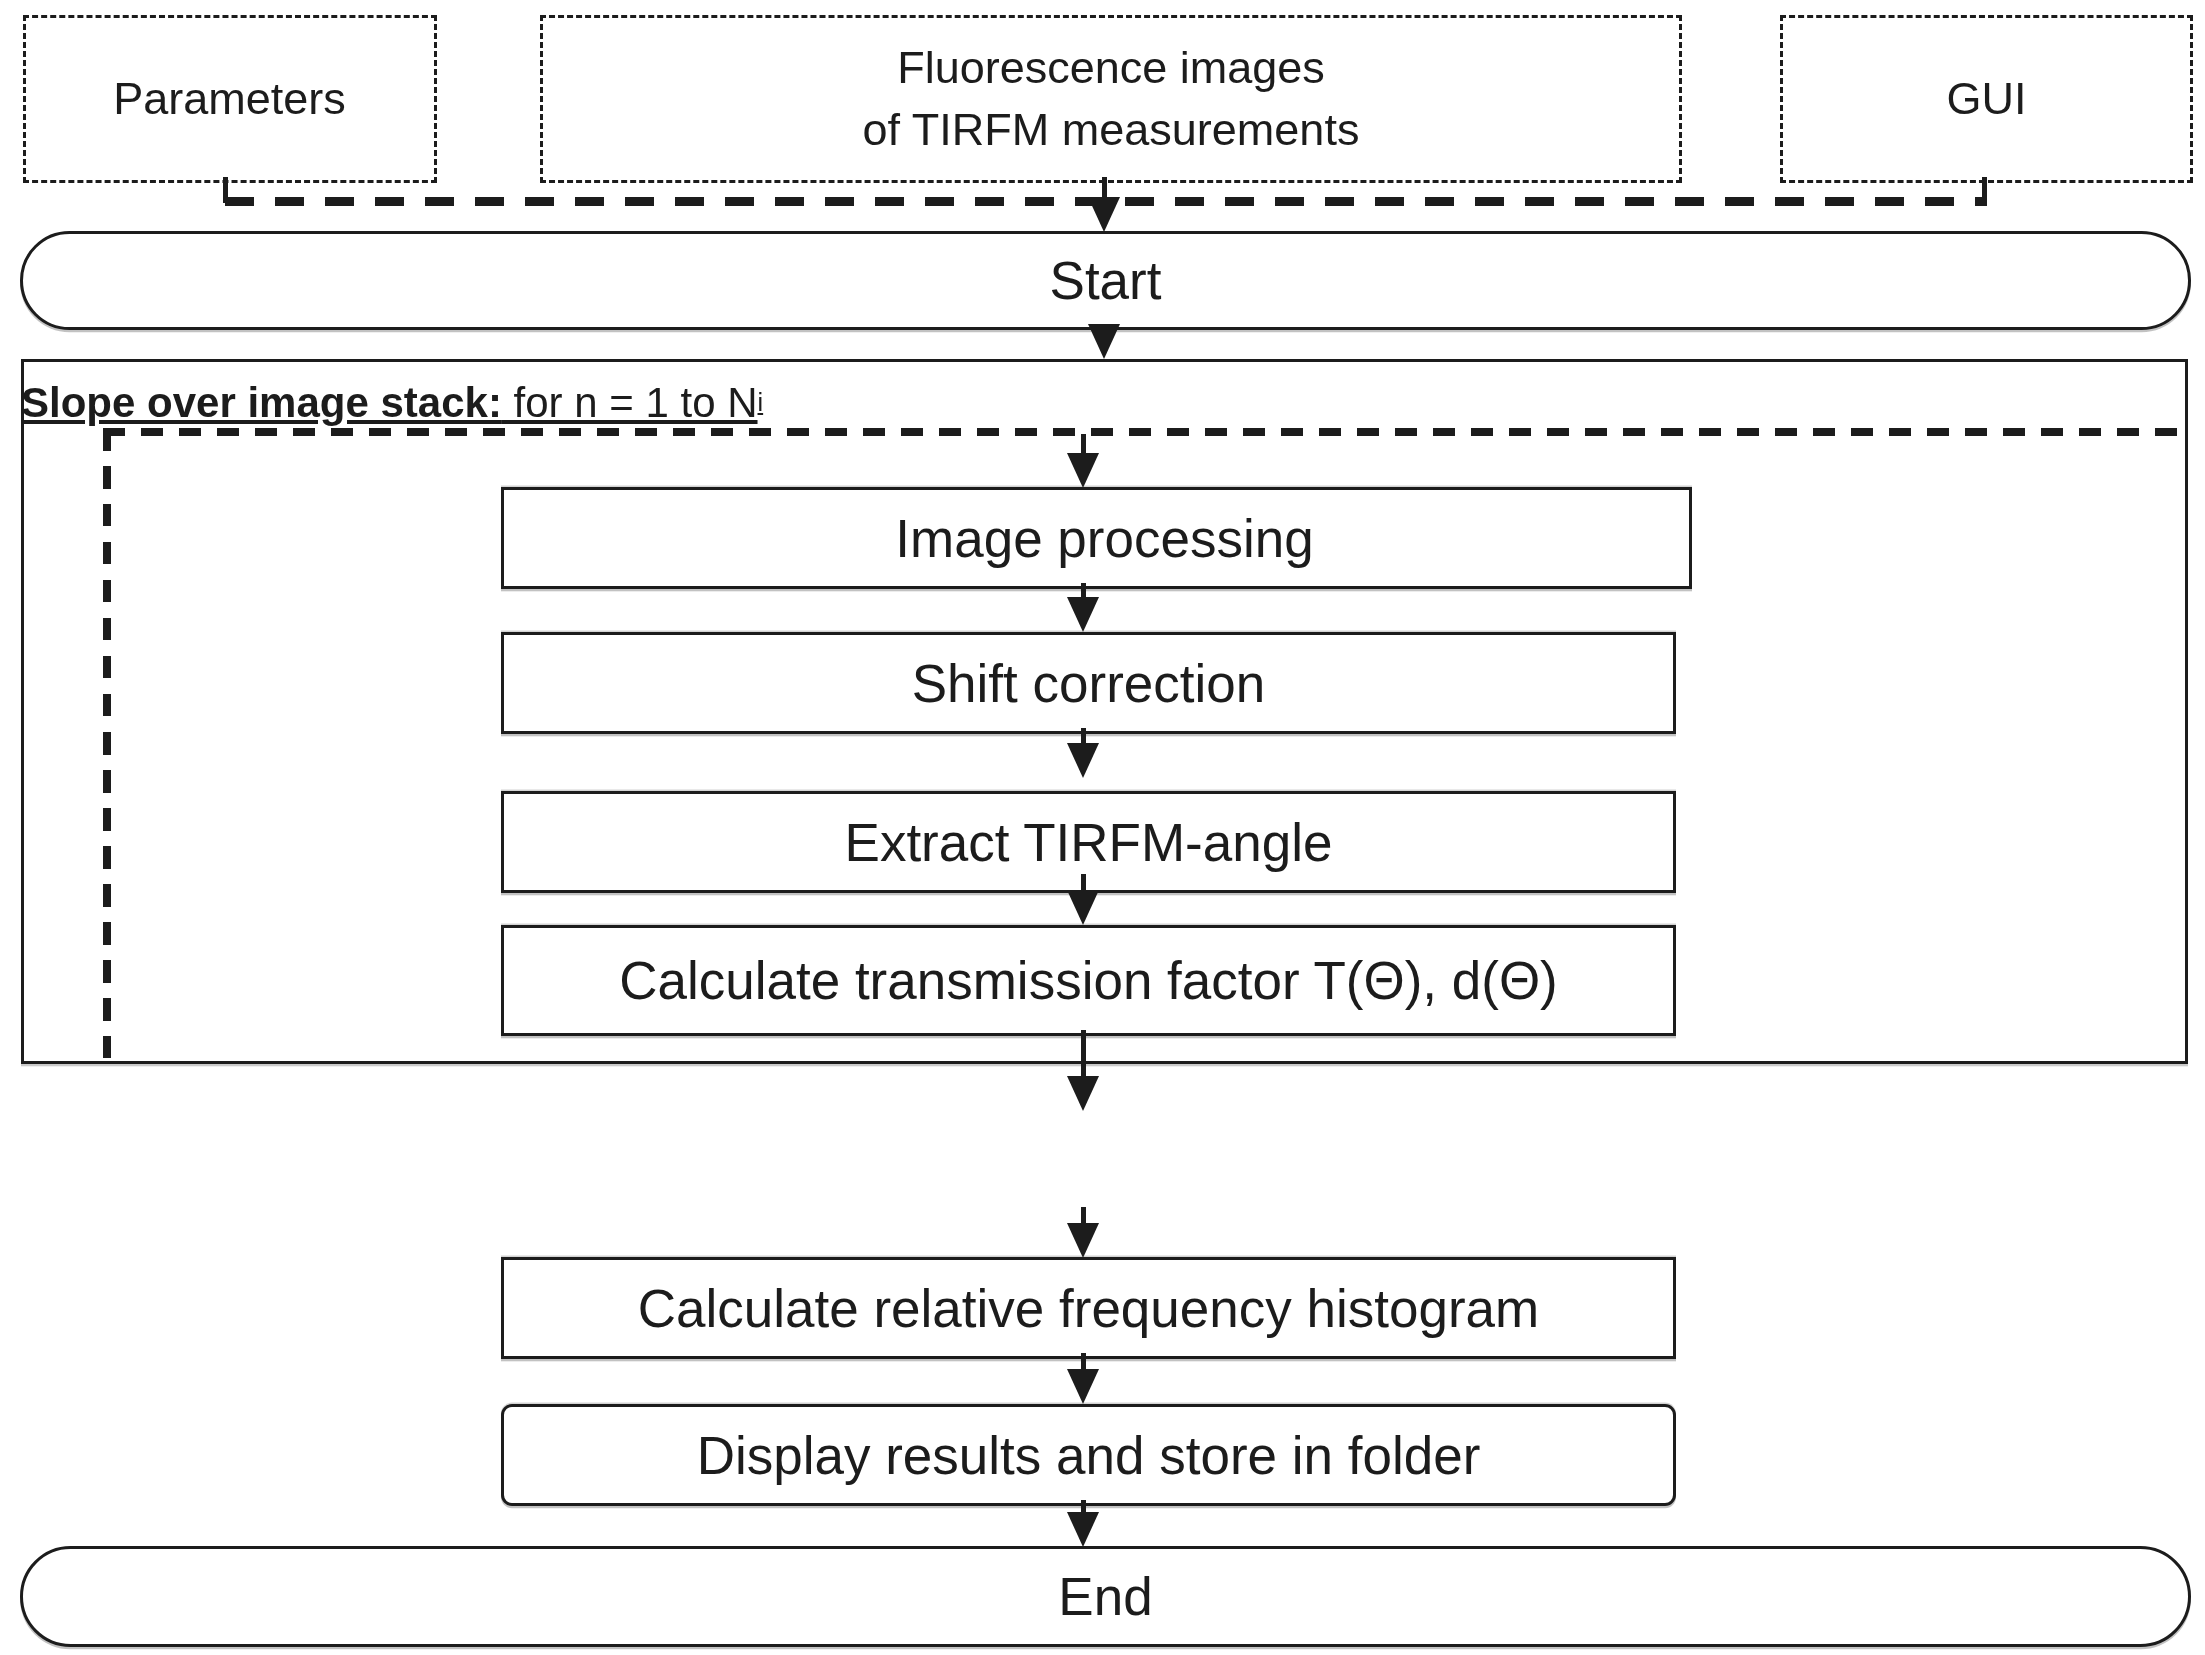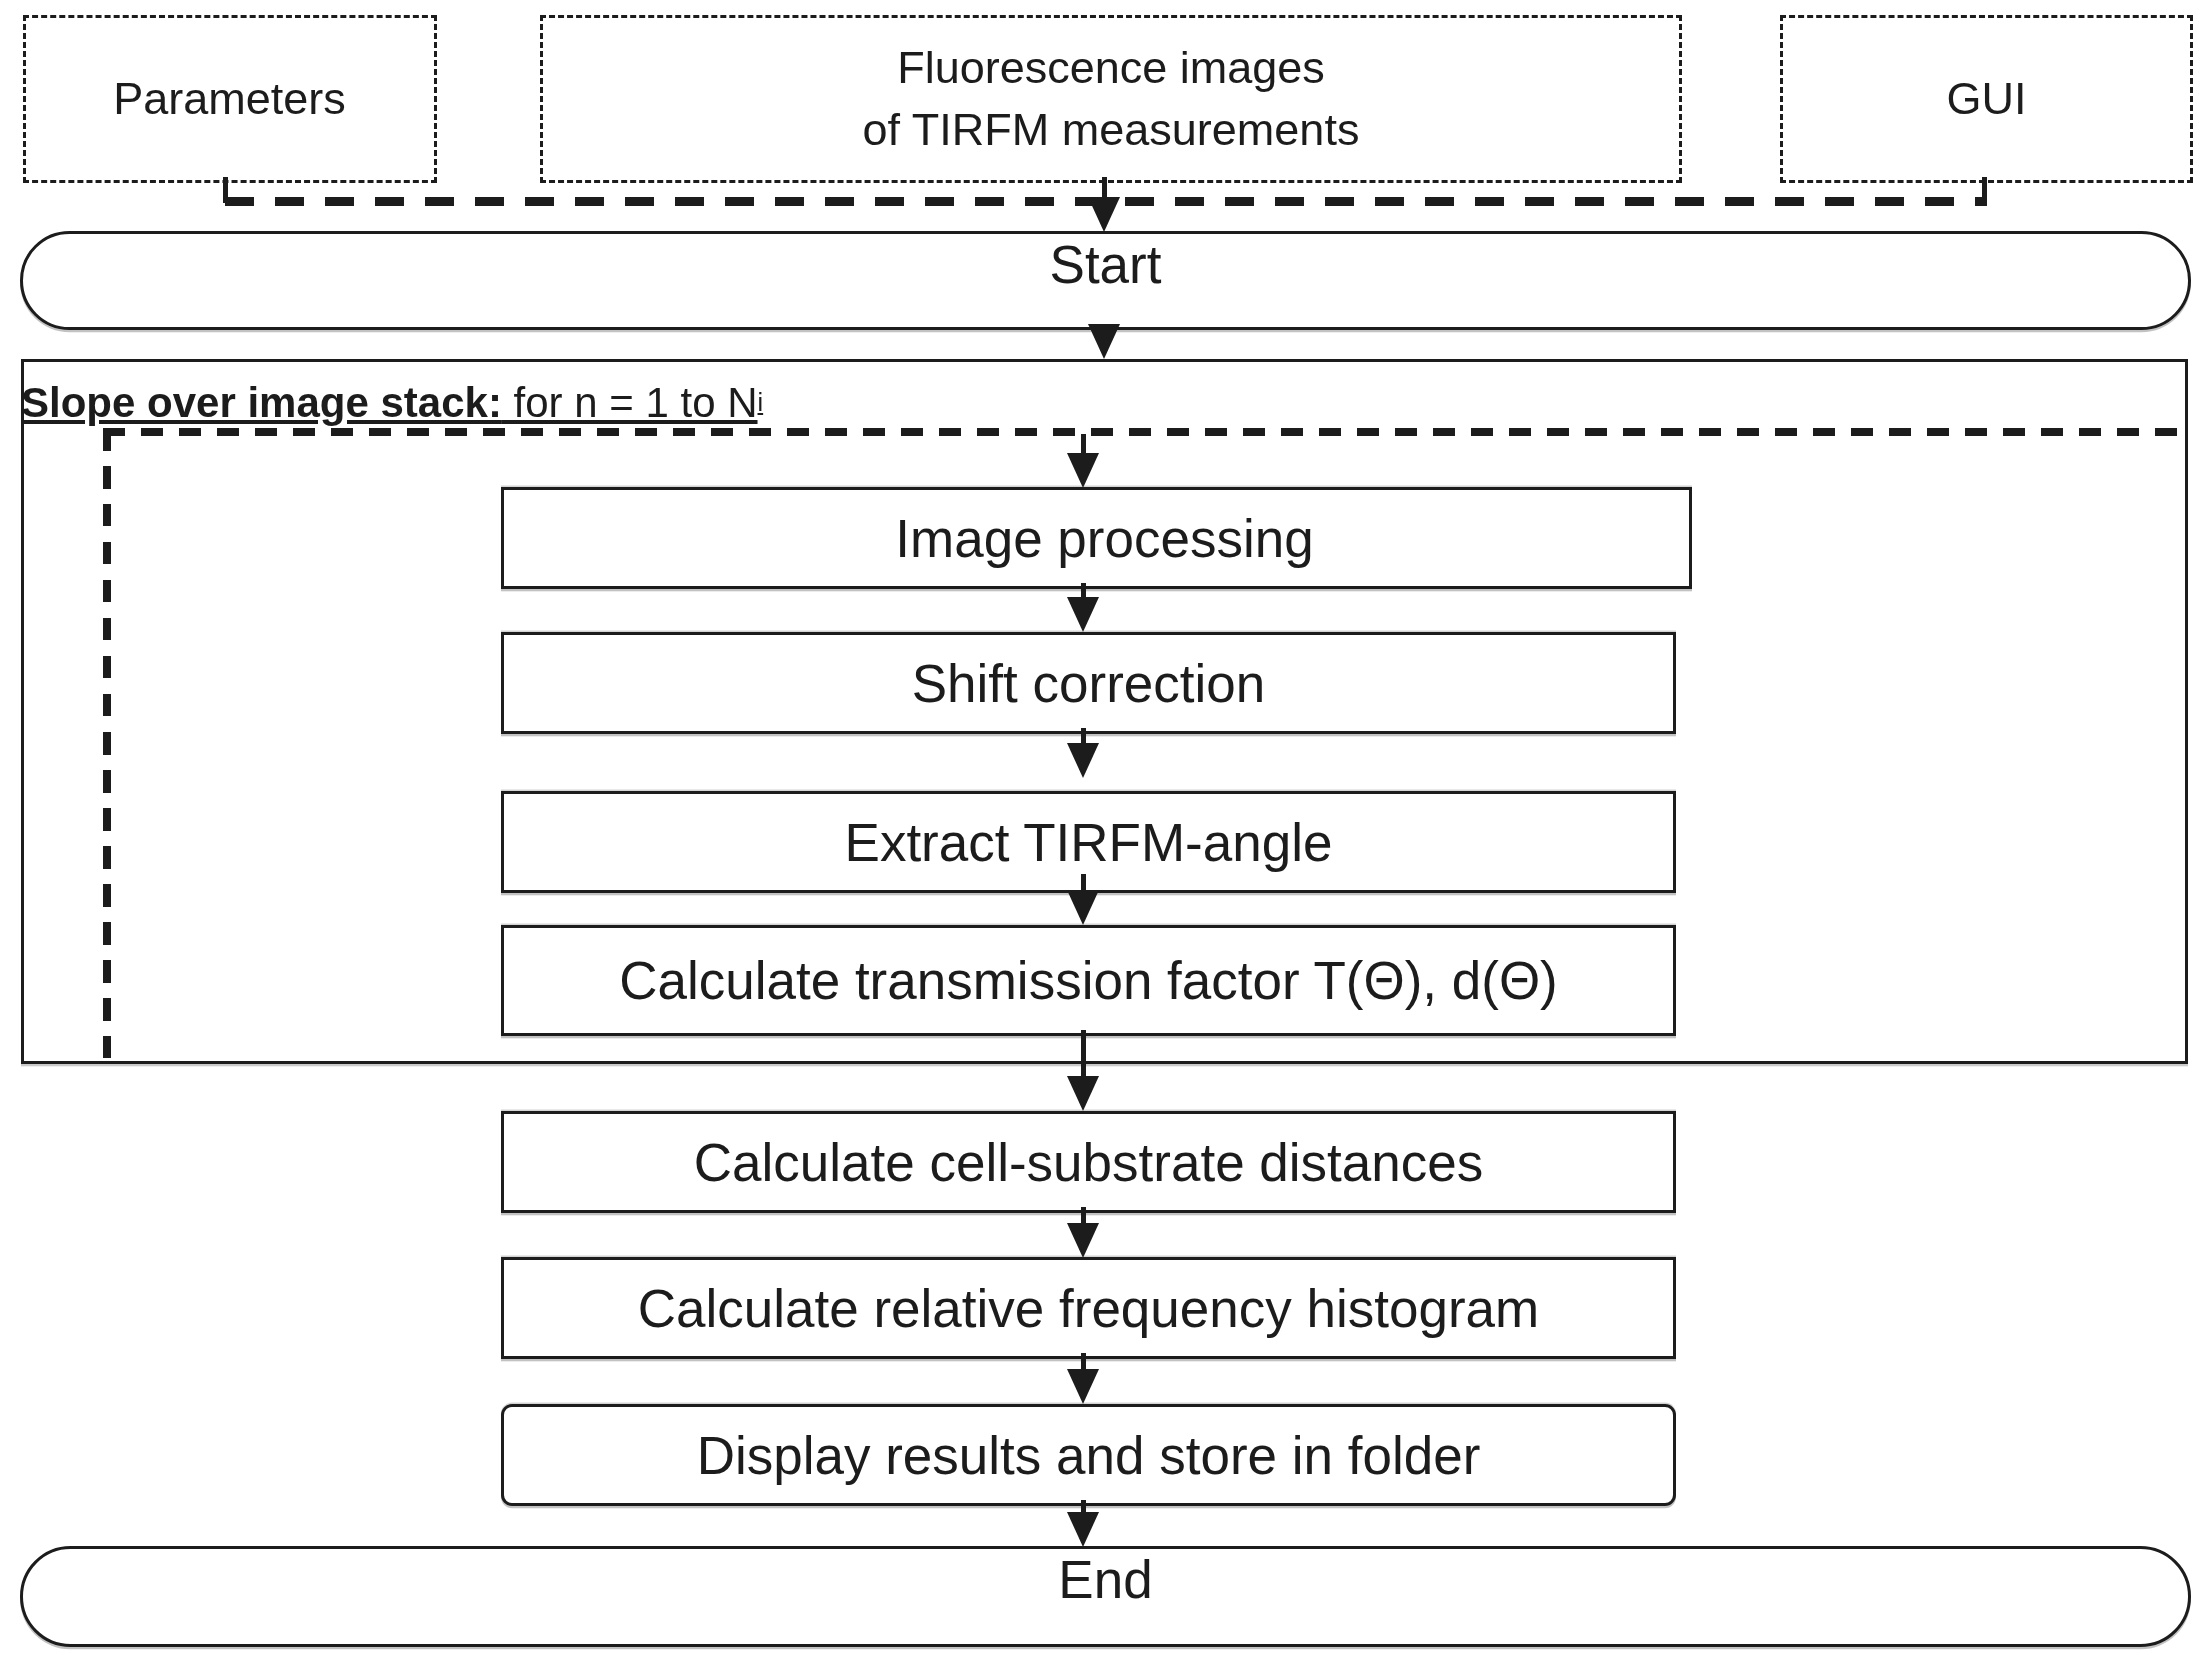--- a/index.html
+++ b/index.html
@@ -39,21 +39,21 @@
     text-align:center;
     font-size:53px;
     box-shadow:0 2.3px 0 rgba(80,80,80,.35), 0 -1.5px 0 rgba(80,80,80,.25);
   }
   
   .stadium{
     border:3.8px solid var(--ink);
     border-radius:56px;
     background:var(--bg);
     display:flex;
-    align-items:flex-start;
+    align-items:center;
     justify-content:center;
     font-size:53px;
     box-shadow:0 2.3px 0 rgba(80,80,80,.35);
   }
   
   .loop-container{
     border:3.8px solid var(--ink);
     background:transparent;
     box-shadow:0 2.3px 0 rgba(80,80,80,.3);
   }
@@ -153,23 +153,20 @@
   <div class="abs solid-line-v" style="left:1081px;top:874px;height:31.5px;"></div>
   <div class="abs arrow-head" style="left:1067px;top:890px;"></div>
 
   <div class="abs process-box" style="left:501px;top:925px;width:1169px;height:105px;">
     <span>Calculate transmission factor T(Θ), d(Θ)</span>
   </div>
 
   <div class="abs solid-line-v" style="left:1081px;top:1030px;height:57px;"></div>
   <div class="abs arrow-head" style="left:1067px;top:1076px;"></div>
 
-  <div class="abs process-box" style="left:501px;top:1111px;width:1169px;height:96px;">
-    <span>Calculate cell-substrate distances</span>
-  </div>
 
   <div class="abs solid-line-v" style="left:1081px;top:1207px;height:30px;"></div>
   <div class="abs arrow-head" style="left:1067px;top:1223px;"></div>
 
   <div class="abs process-box" style="left:501px;top:1257px;width:1169px;height:96px;">
     <span>Calculate relative frequency histogram</span>
   </div>
 
   <div class="abs solid-line-v" style="left:1081px;top:1353px;height:30px;"></div>
   <div class="abs arrow-head" style="left:1067px;top:1369px;"></div>

